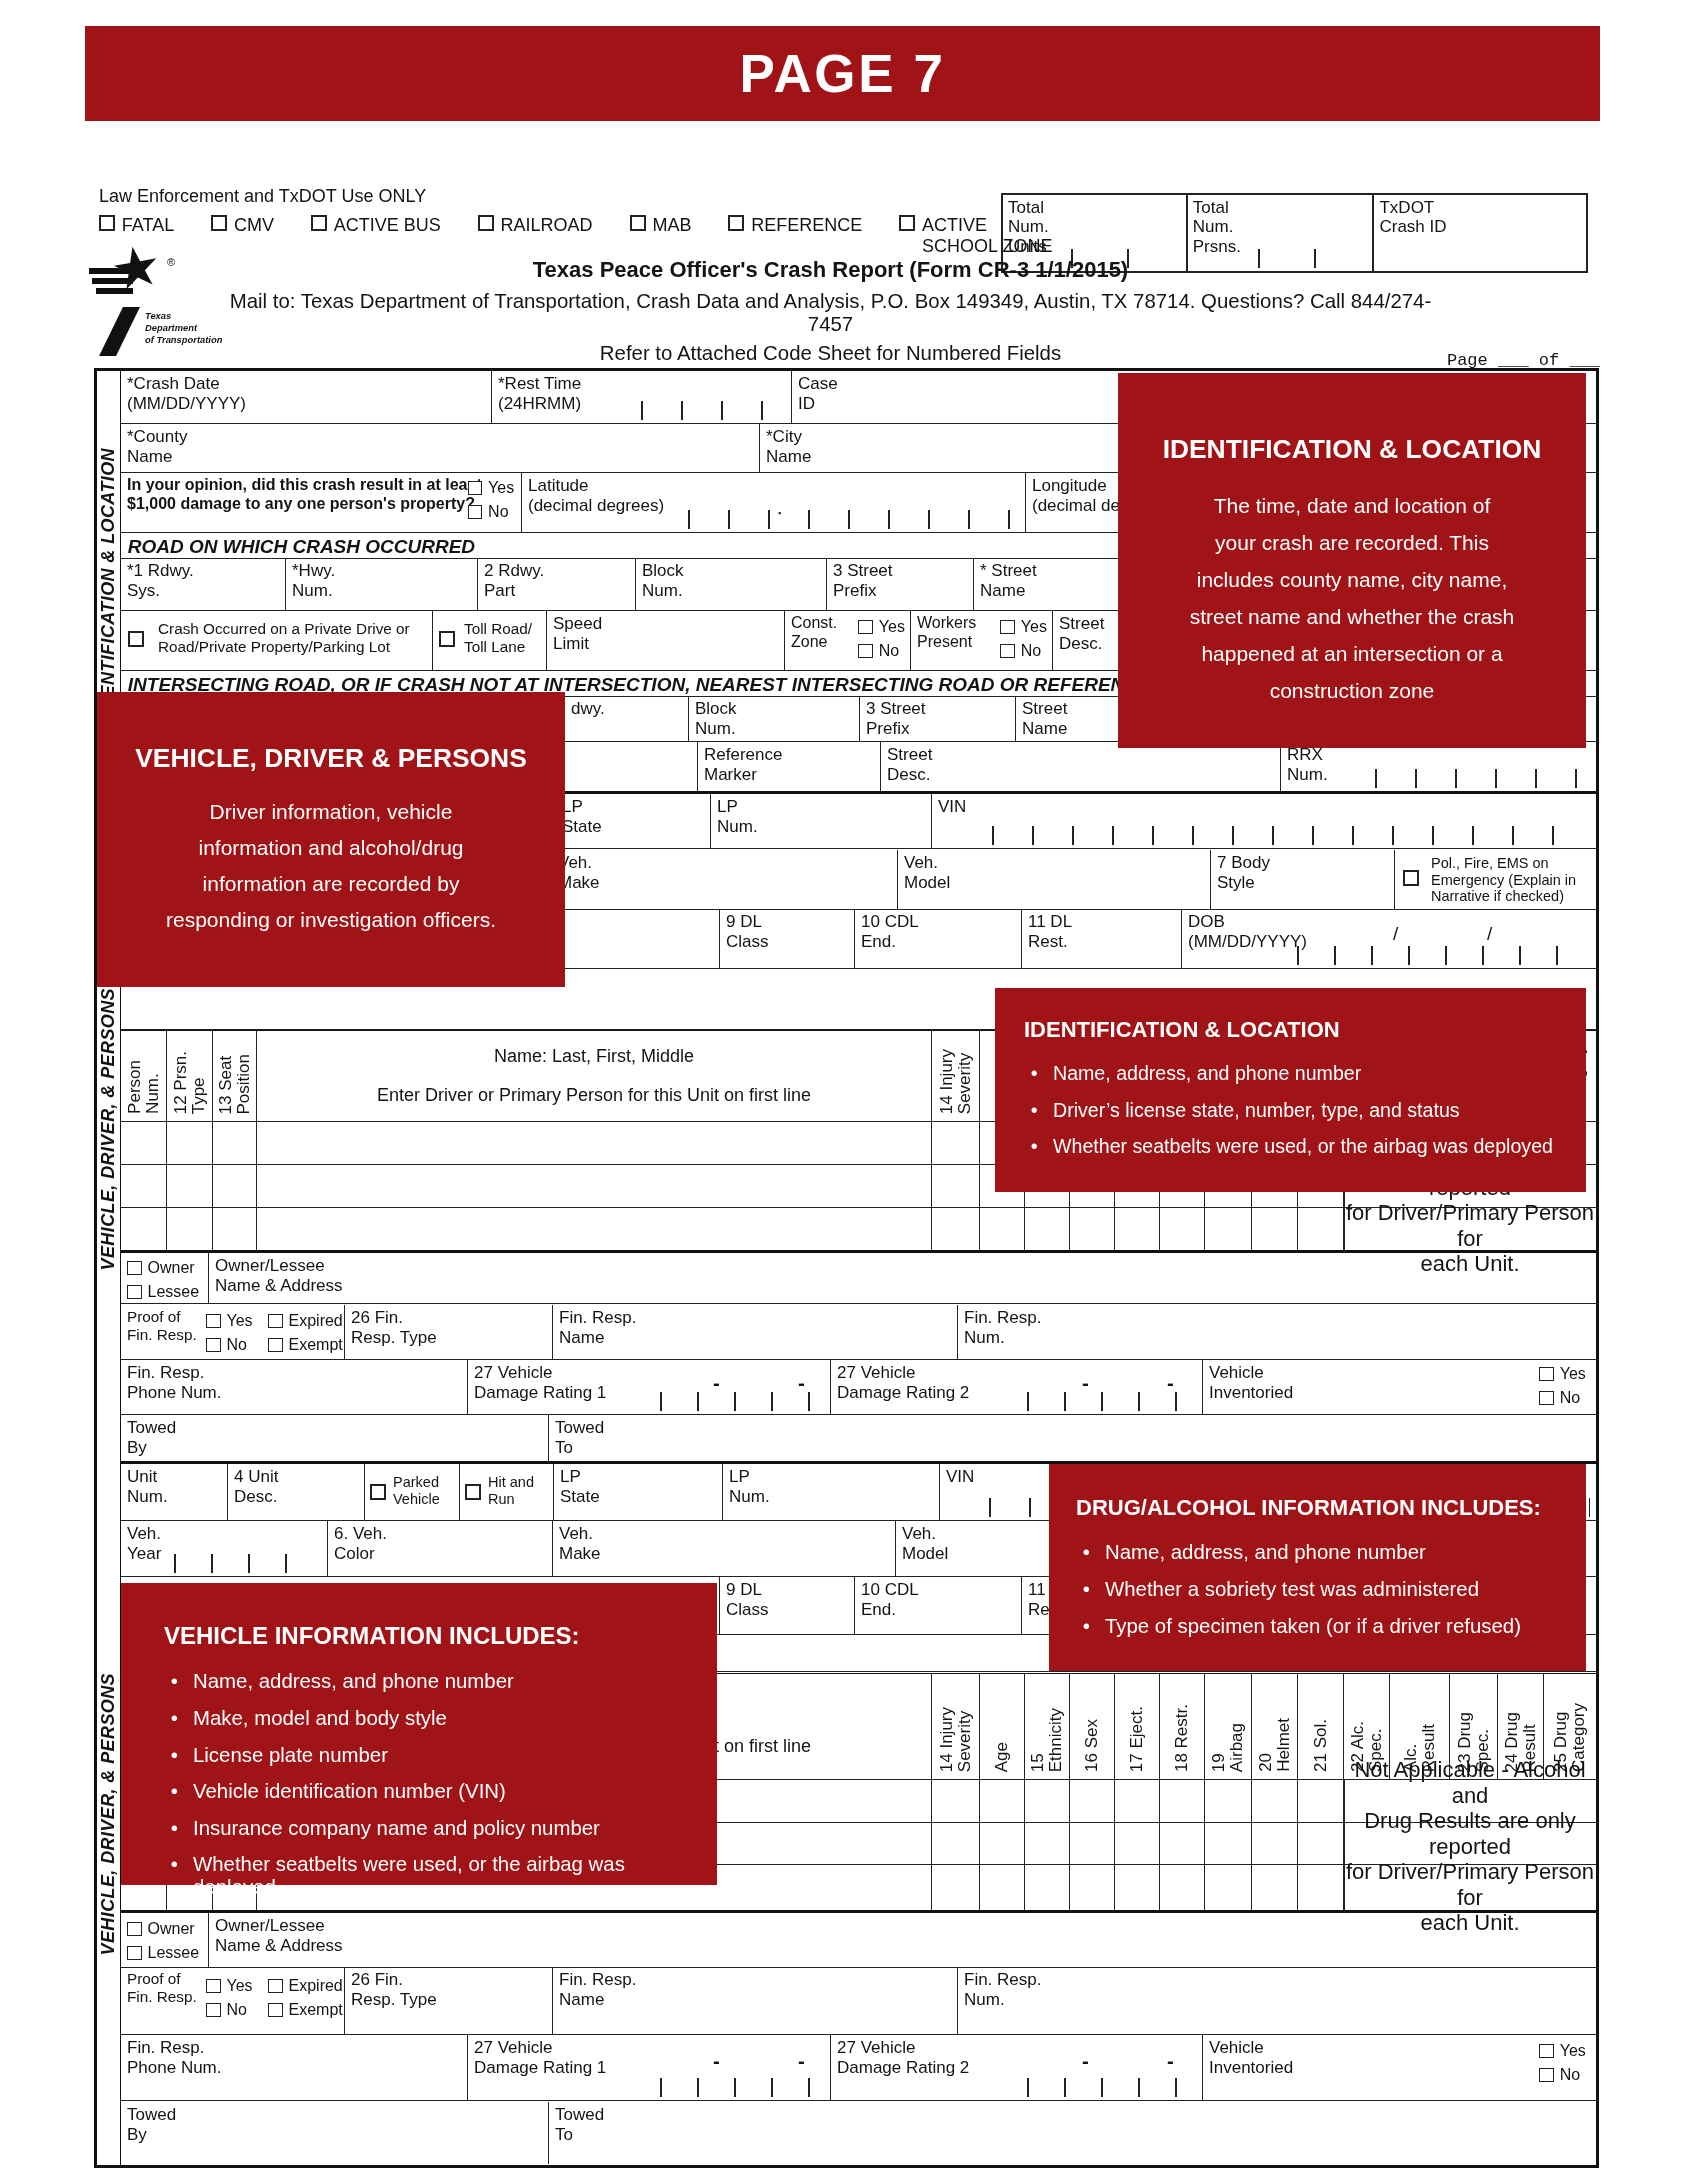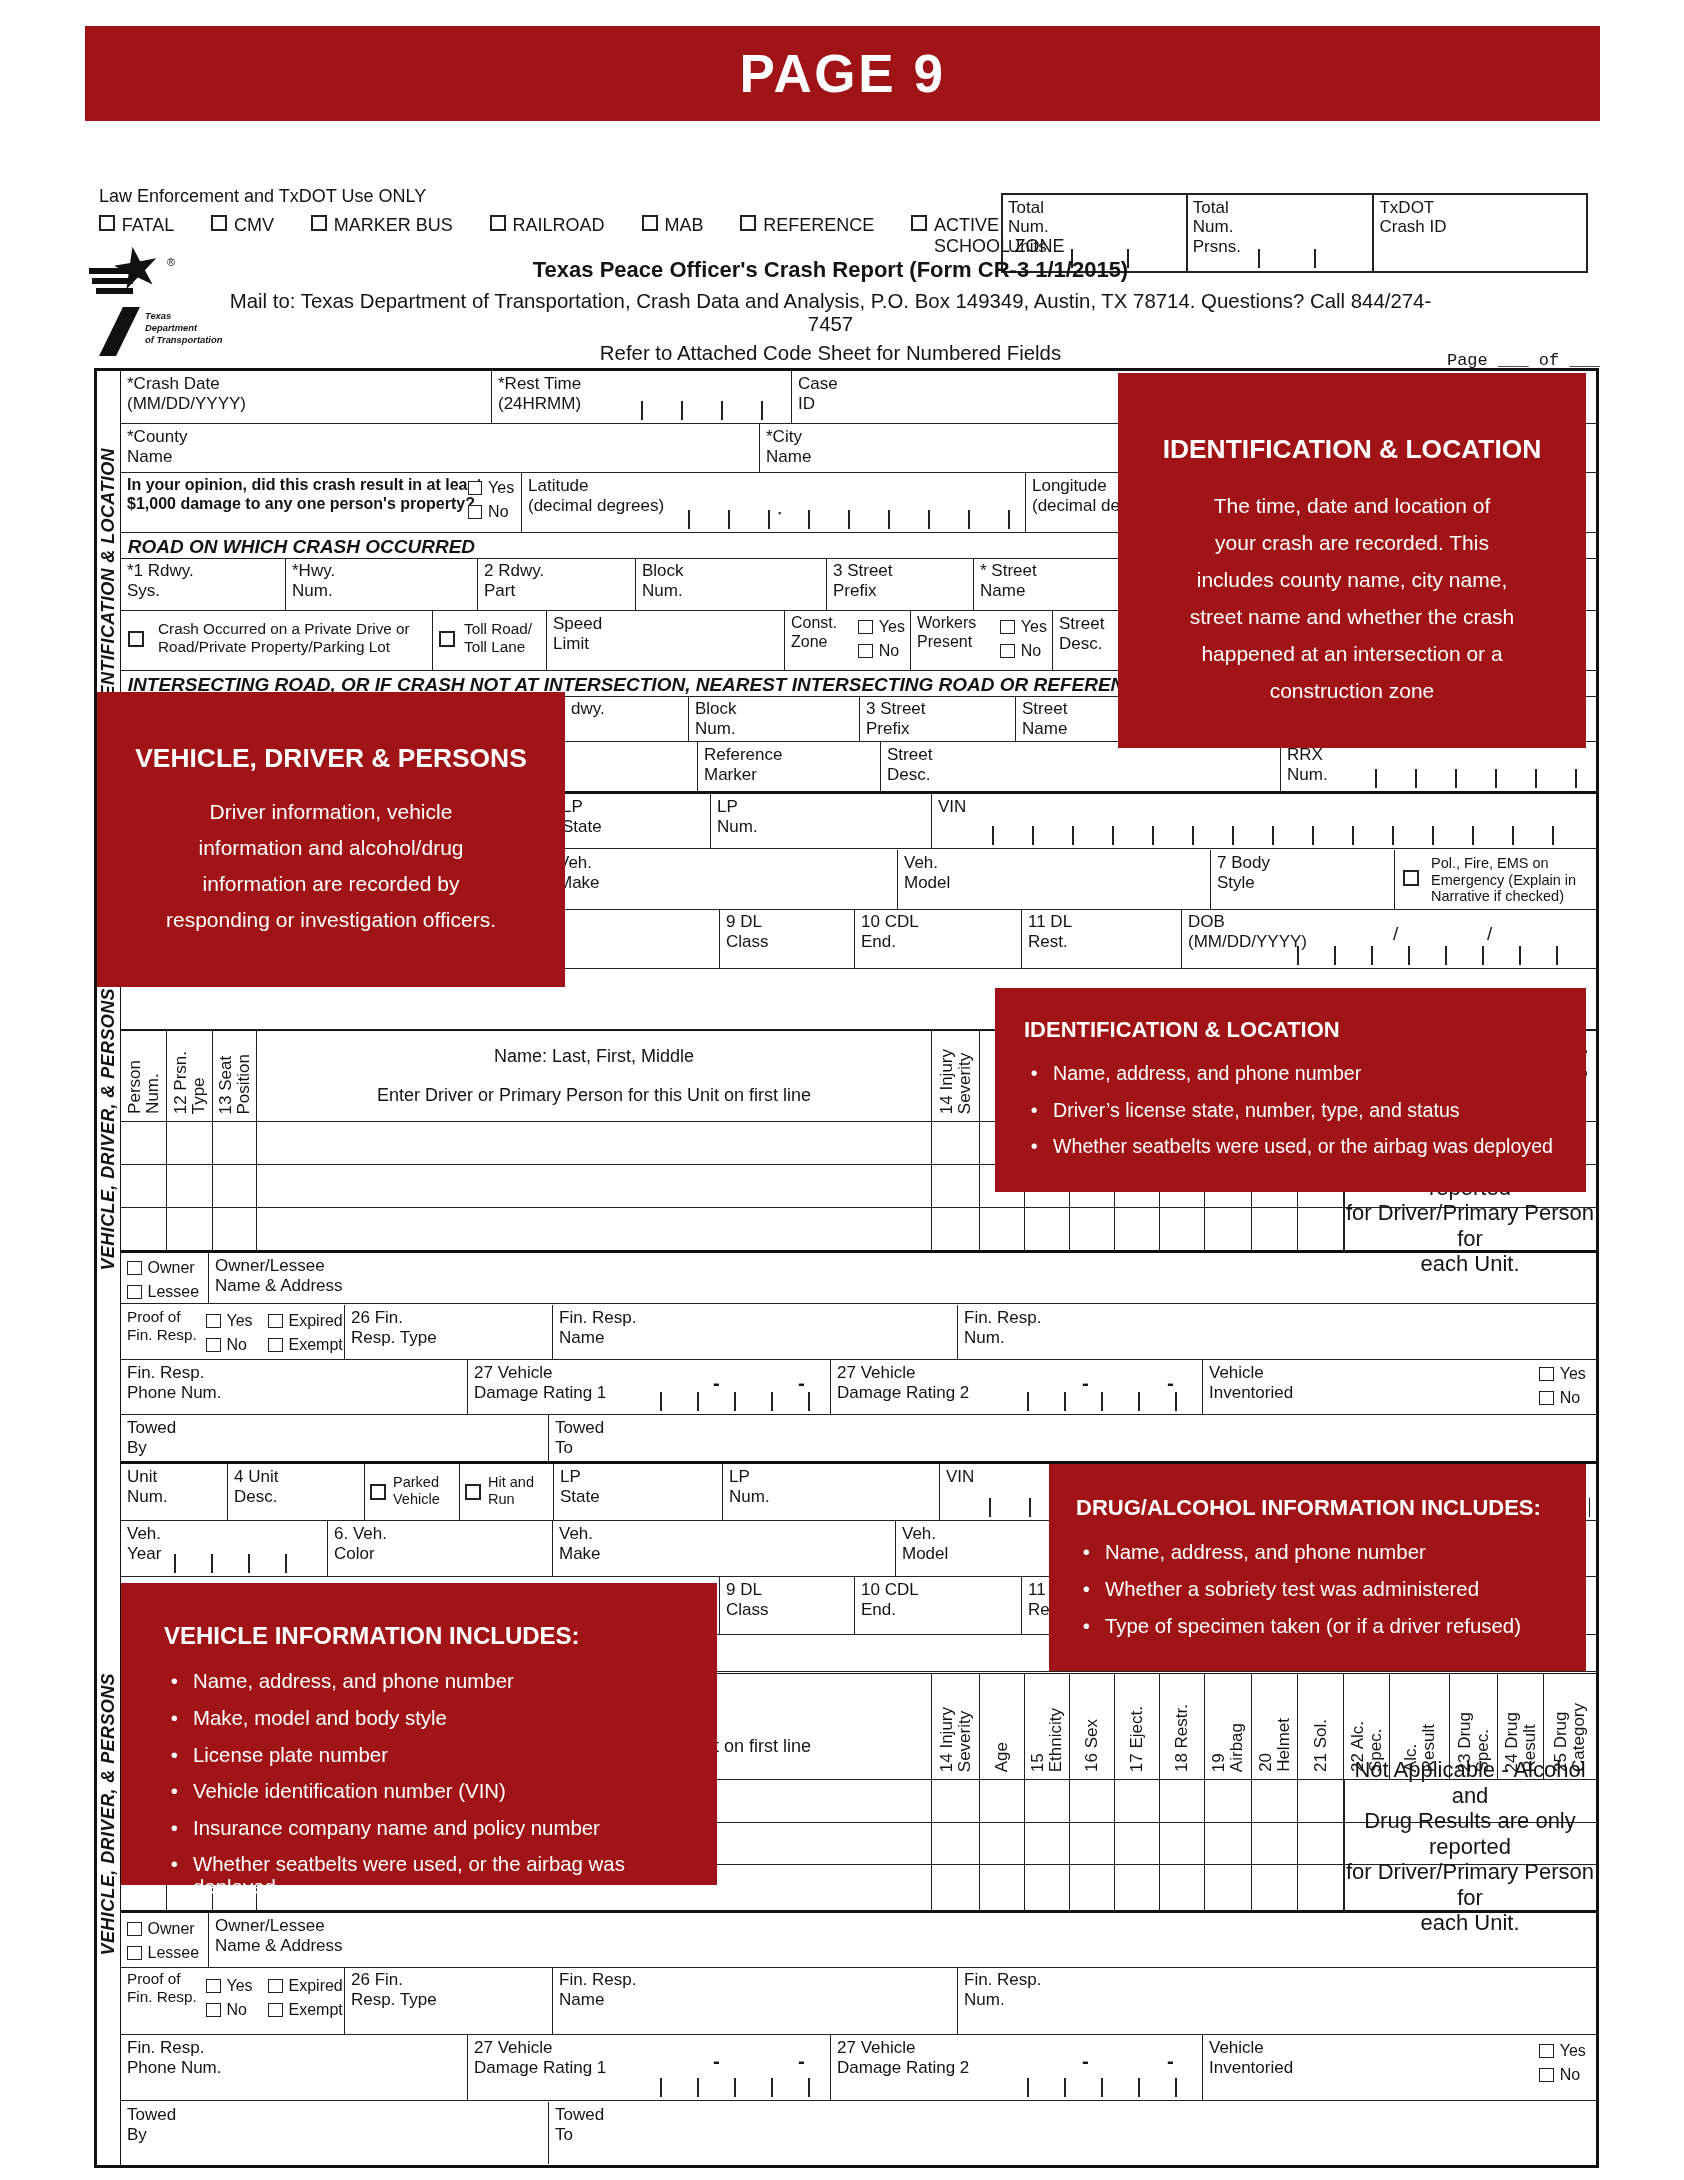--- a/index.html
+++ b/index.html
@@ -85,36 +85,36 @@
   .rlist{list-style:none;margin:0;padding:0;}
   .rlist li{position:relative;padding-left:29px;}
   .rlist li::before{content:"•";position:absolute;left:6.8px;top:0;}
 </style>
 </head>
 <body>
 
 <div class="page">
 
   <div class="banner">
-      <span>PAGE 9</span>
+      <span>PAGE 7</span>
     </div>
 
   <div class="lawlabel">Law Enforcement and TxDOT Use ONLY</div>
   <div class="lawcbs" id="law-cbs">
       <div class="cbitem">
         <span class="cb"></span>
         <span class="cbl">FATAL</span>
       </div>
       <div class="cbitem">
         <span class="cb"></span>
         <span class="cbl">CMV</span>
       </div>
       <div class="cbitem">
         <span class="cb"></span>
-        <span class="cbl">MARKER BUS</span>
+        <span class="cbl">ACTIVE BUS</span>
       </div>
       <div class="cbitem">
         <span class="cb"></span>
         <span class="cbl">RAILROAD</span>
       </div>
       <div class="cbitem">
         <span class="cb"></span>
         <span class="cbl">MAB</span>
       </div>
       <div class="cbitem">

